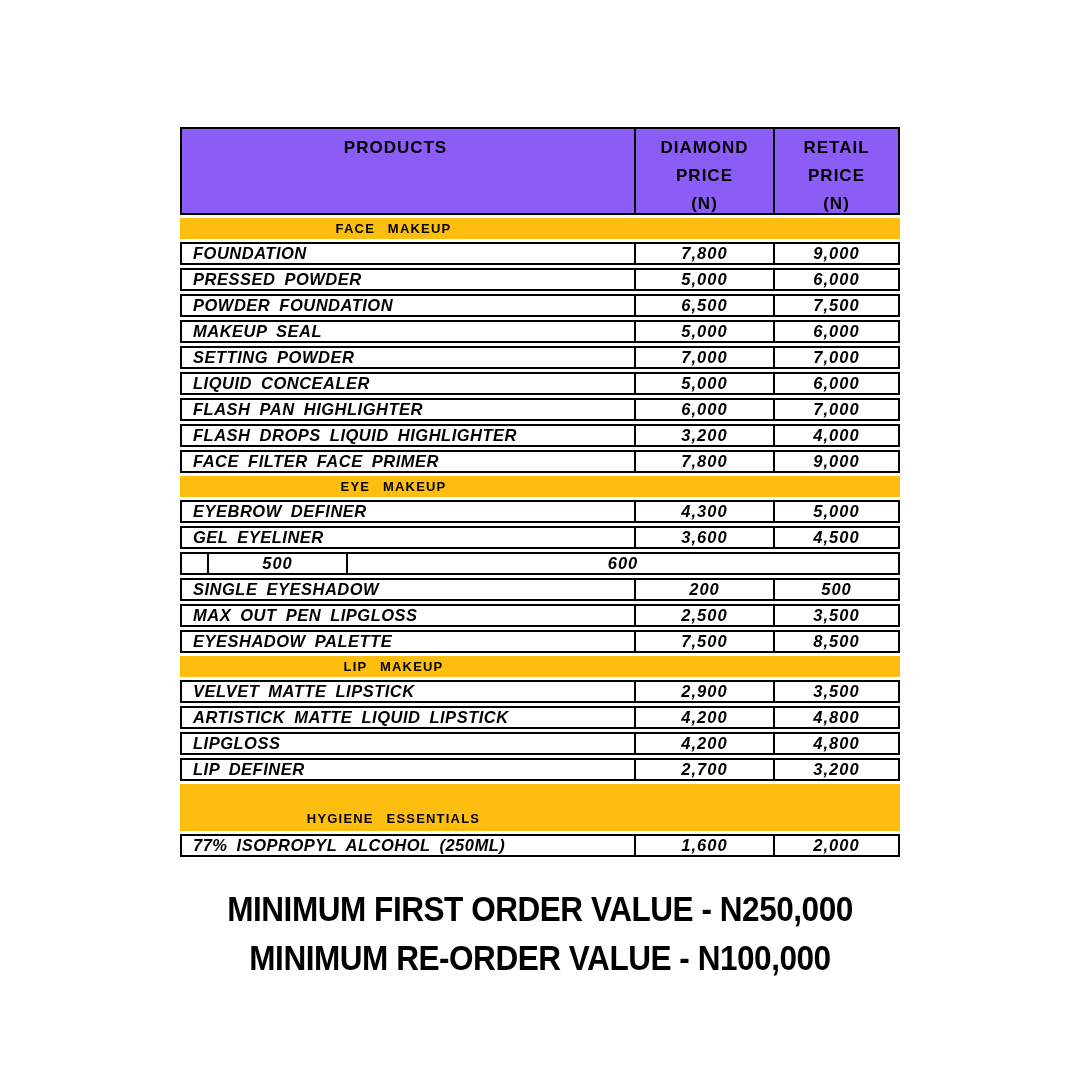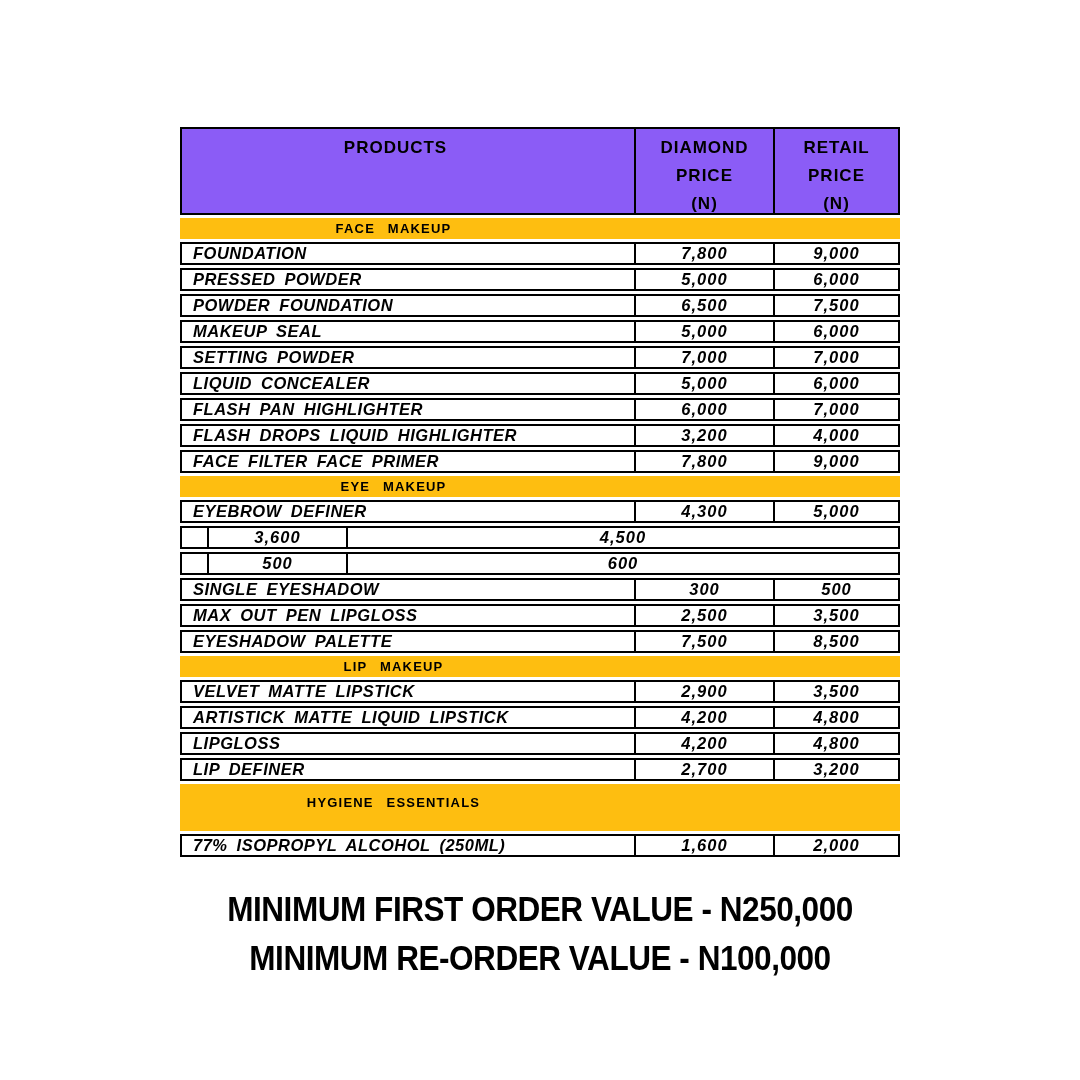--- a/index.html
+++ b/index.html
@@ -23,21 +23,21 @@
     white-space:pre-line;
   }
   .col-products{width:427px;}
   .col-diamond{width:139px;border-left:2.5px solid #000;margin-left:25px;}
   .col-retail{flex:1;border-left:2.5px solid #000;}
 
   .band{
     height:21px;background:var(--band-color,#FEBE10);
     margin-bottom:3px;display:flex;align-items:center;
   }
-  .band.tall{box-sizing:border-box;height:47px;align-items:flex-end;padding-bottom:20px;}
+  .band.tall{box-sizing:border-box;height:47px;align-items:flex-end;padding-bottom:4px;}
   .band-label{
     width:427px;text-align:center;font-weight:bold;font-size:13px;
     letter-spacing:1.2px;word-spacing:8px;line-height:17px;
   }
 
   .row{
     box-sizing:border-box;height:23px;border:2.5px solid #000;
     margin-bottom:3px;display:flex;background:#fff;
     font-weight:bold;font-size:16.5px;letter-spacing:0.5px;word-spacing:4px;font-style:italic;
   }
@@ -120,30 +120,31 @@
         </div>
         <div class="band">
           <div class="band-label">EYE MAKEUP</div>
         </div>
         <div class="row">
           <div class="cell col-products">EYEBROW DEFINER</div>
           <div class="cell col-diamond">4,300</div>
           <div class="cell col-retail">5,000</div>
         </div>
         <div class="row">
+          <div class="cell col-products">GEL EYELINER</div>
           <div class="cell col-diamond">3,600</div>
           <div class="cell col-retail">4,500</div>
         </div>
         <div class="row">
           <div class="cell col-diamond">500</div>
           <div class="cell col-retail">600</div>
         </div>
         <div class="row">
           <div class="cell col-products">SINGLE EYESHADOW</div>
-          <div class="cell col-diamond">300</div>
+          <div class="cell col-diamond">200</div>
           <div class="cell col-retail">500</div>
         </div>
         <div class="row">
           <div class="cell col-products">MAX OUT PEN LIPGLOSS</div>
           <div class="cell col-diamond">2,500</div>
           <div class="cell col-retail">3,500</div>
         </div>
         <div class="row">
           <div class="cell col-products">EYESHADOW PALETTE</div>
           <div class="cell col-diamond">7,500</div>

